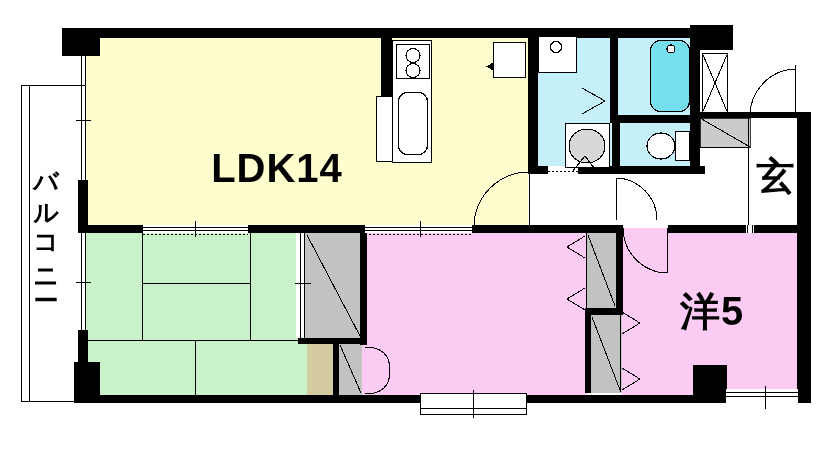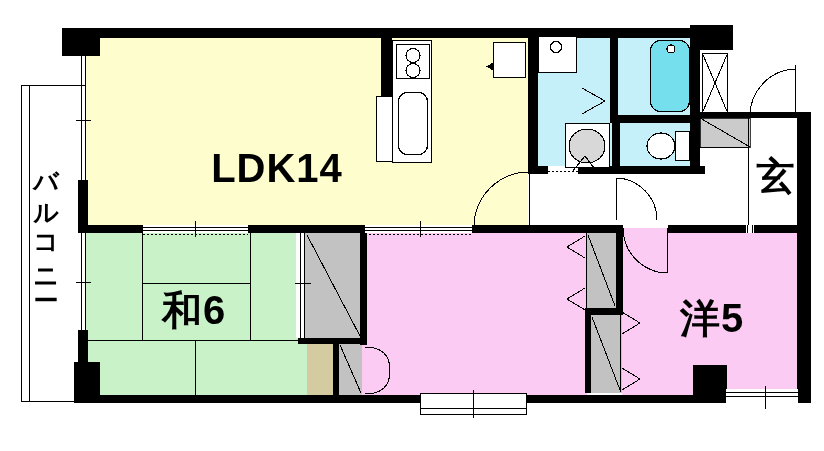--- a/index.html
+++ b/index.html
@@ -218,16 +218,15 @@
 
   <line class="dot" x1="548" y1="171.5" x2="578" y2="171.5"></line>
   <g>
     <line class="thin" x1="586" y1="233" x2="586" y2="308"></line>
     <line class="thin" x1="620.5" y1="315" x2="620.5" y2="392"></line>
   </g>
 </svg>
 
   <div class="v-lbl" style="left:47px;top:222px;">バルコニー</div>
   <div class="lbl lbl-big" style="left:277px;top:128px;margin-top:40px;">LDK14</div>
-  <div class="lbl lbl-big" style="left:194px;top:310px;">和6</div>
-  <div class="lbl lbl-big" style="left:712px;top:311px;margin-top:7px;">洋5</div>
+  <div class="lbl lbl-big" style="left:712px;top:311px;">洋5</div>
   <div class="lbl lbl-mid" style="left:776px;top:176px;">玄</div>
 </div>
 
 </body></html>

